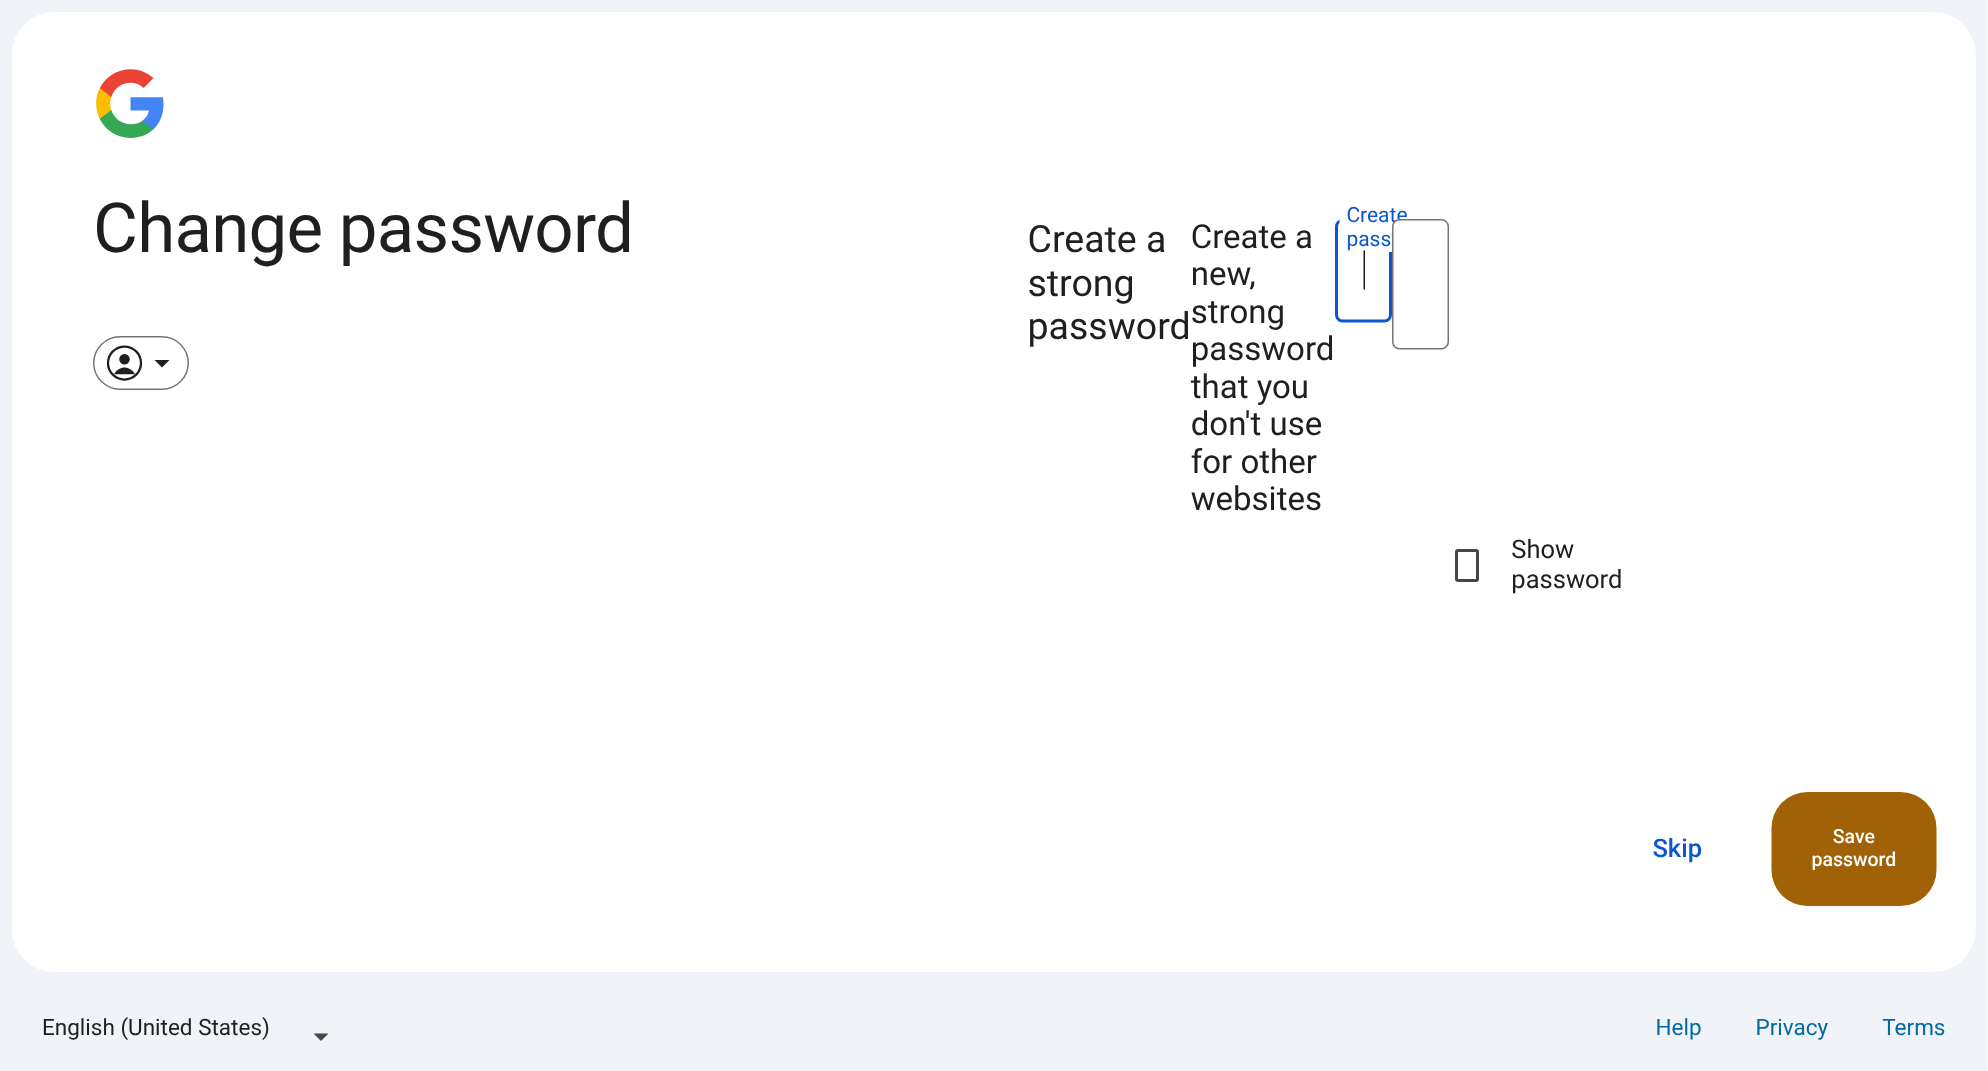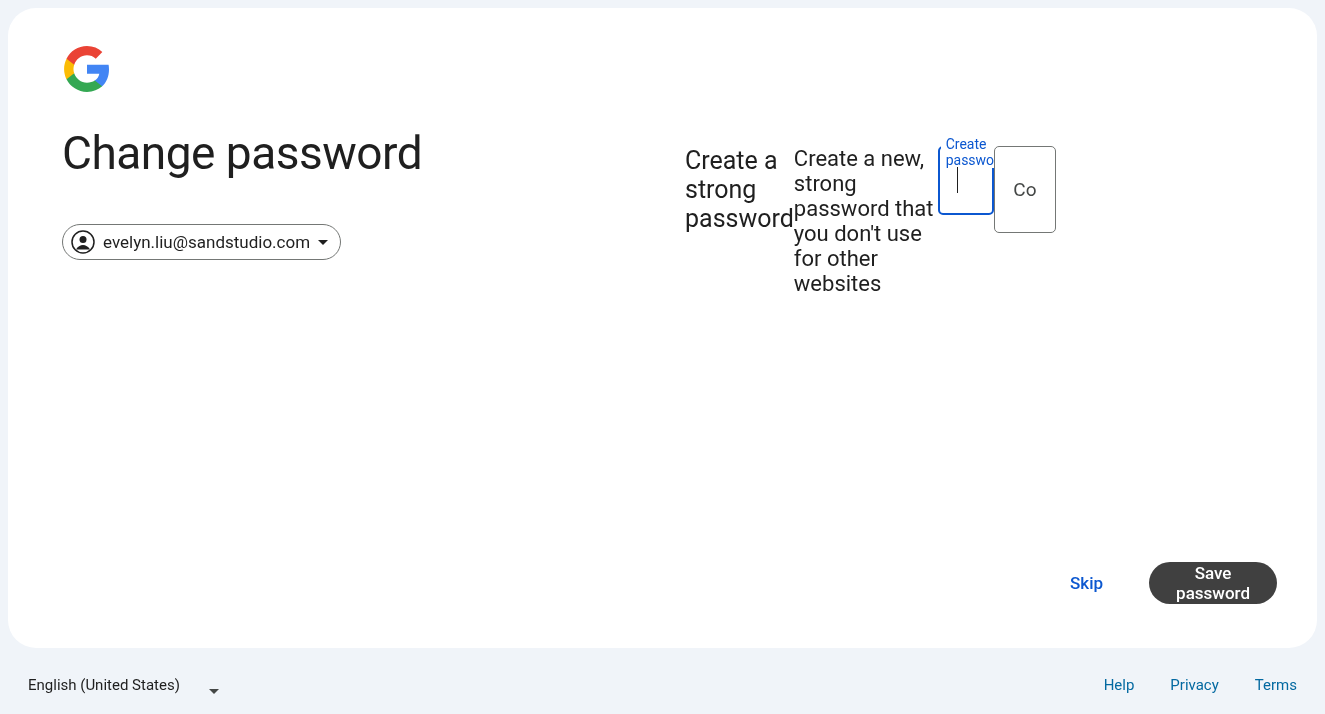--- a/index.html
+++ b/index.html
@@ -166,27 +166,27 @@
       color: #0b57d0;
       font-size: 17px;
       font-weight: 500;
       cursor: pointer;
       background: none;
       border: none;
       padding: 10px 14px;
       border-radius: 22px;
     }
     .save-btn {
-      background: #404040;
+      background: #a16207;
       color: #fff;
-      font-size: 17px;
+      font-size: 13px;
       font-weight: 500;
       border: none;
       border-radius: 24px;
-      padding: 1px 27px;
+      padding: 23px 27px;
       cursor: pointer;
     }
     .footer {
       display: flex;
       align-items: center;
       justify-content: space-between;
       padding: 0 28px;
       height: 58px;
     }
     .lang-select {
@@ -230,40 +230,43 @@
     </div>
     <h1 class="page-title">Change password</h1>
     <div class="account-chip">
       <span class="avatar">
         <svg width="24" height="24" viewBox="0 0 24 24">
           <circle cx="12" cy="12" r="11" fill="none" stroke="#1f1f1f" stroke-width="1.5"></circle>
           <circle cx="12" cy="9.5" r="3.5" fill="#1f1f1f"></circle>
           <path d="M5 19.5c1.5-3 4.5-4.5 7-4.5s5.5 1.5 7 4.5" fill="#1f1f1f"></path>
         </svg>
       </span>
-      <span class="email">evelyn.liu@sandstudio.com</span>
       <span class="caret"></span>
     </div>
   </div>
 
   <div class="right-col">
     <h2 class="section-title">Create a strong password</h2>
     <p class="section-desc">Create a new, strong password that you don't use for other websites</p>
 
     <div class="field-wrap">
       <label class="floating-label">Create password</label>
       <input type="password" class="input-focused" value="" style="">
       <div class="caret-line"></div>
     </div>
 
     <div class="field-wrap2">
       <input type="password" class="input-normal" placeholder="Confirm" style="">
     </div>
 
 
+    <div class="show-pw">
+      <div class="checkbox"></div>
+      <span class="show-label">Show password</span>
+    </div>
 
     <div class="actions">
       <button class="skip-btn">Skip</button>
       <button class="save-btn">Save password</button>
     </div>
   </div>
 </div>
 
 <div class="footer">
   <div class="lang-select">

